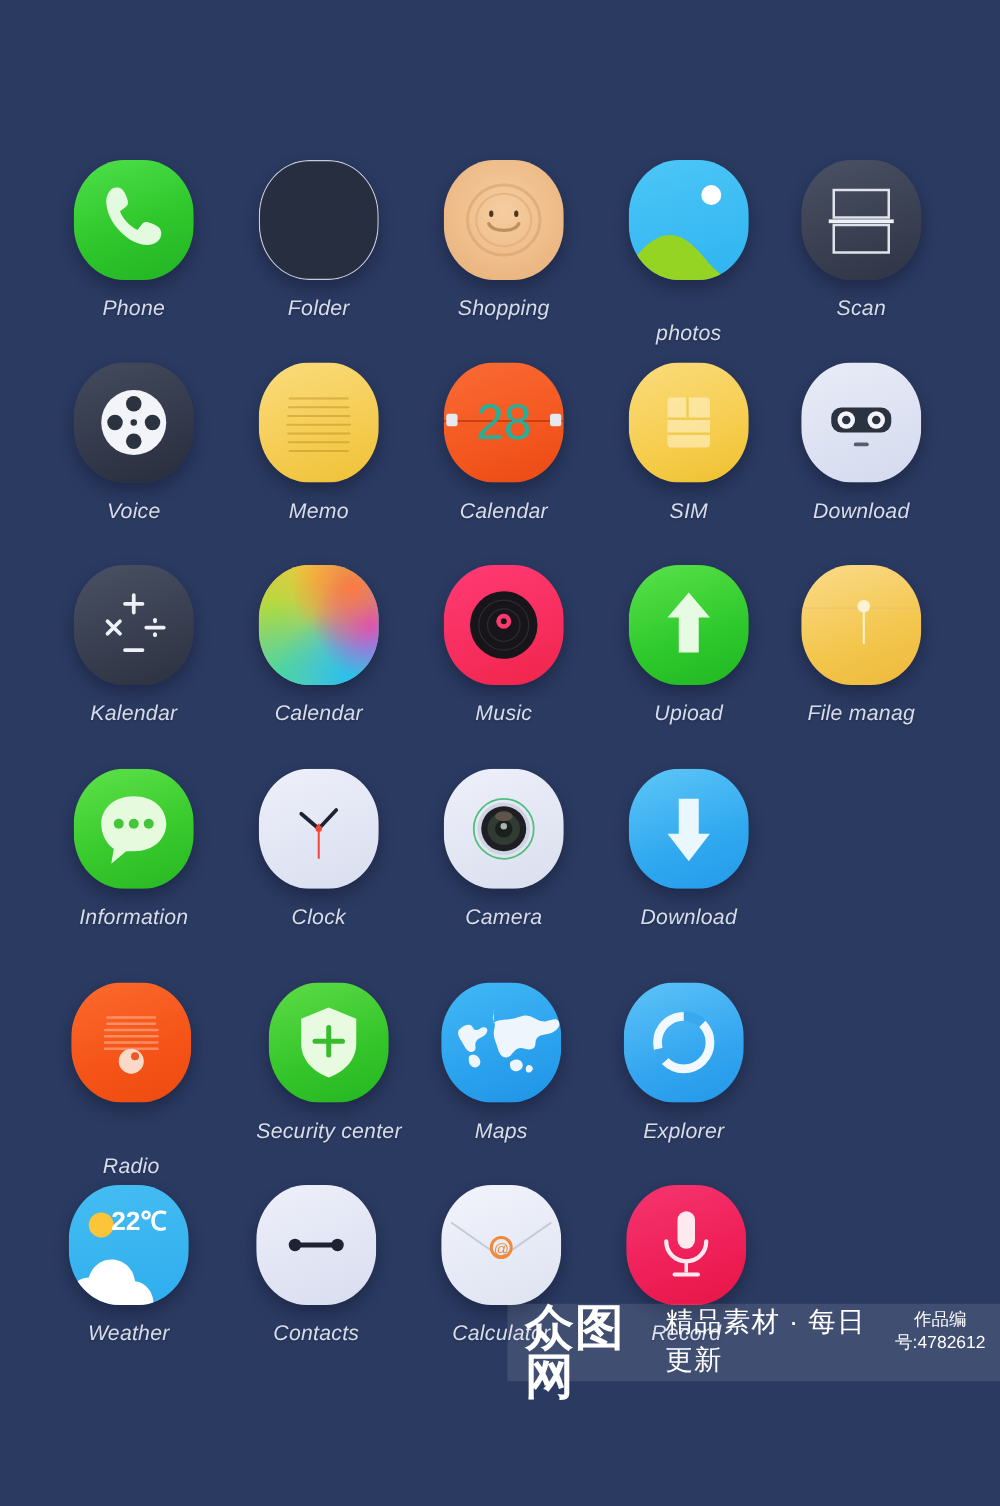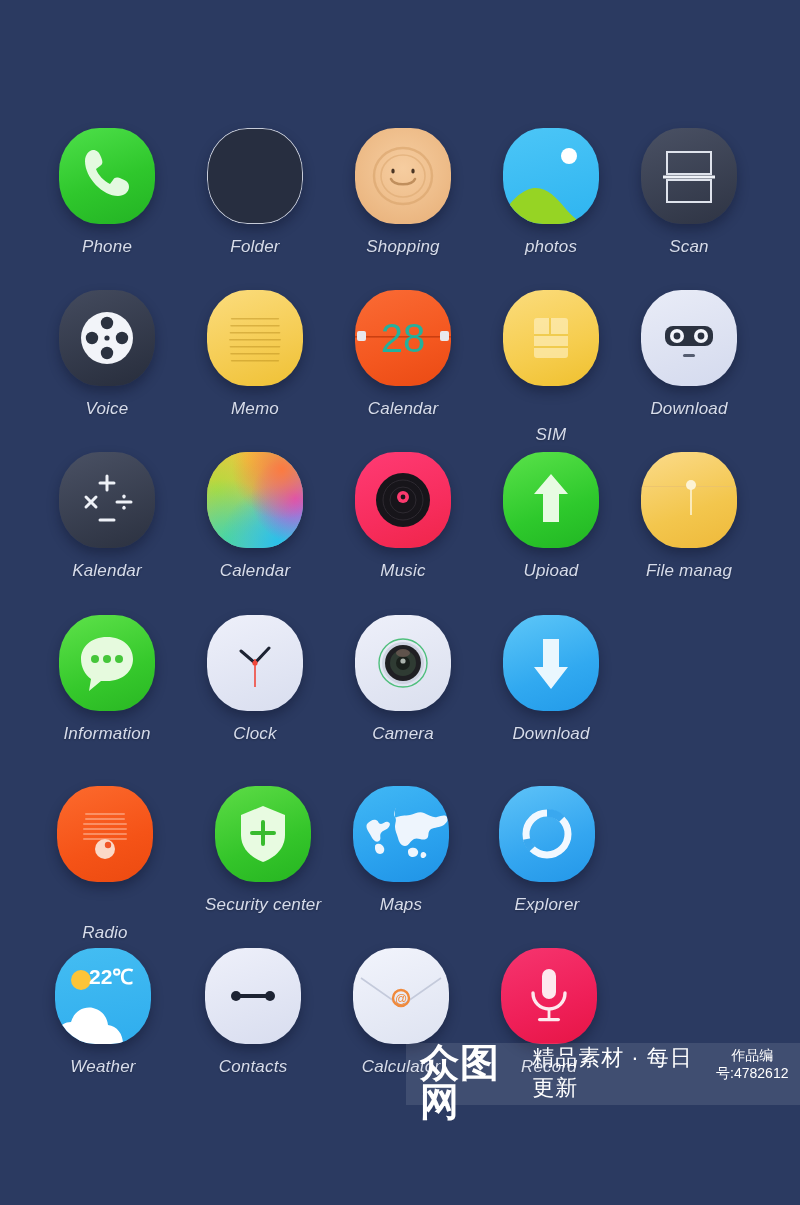--- a/index.html
+++ b/index.html
@@ -109,21 +109,21 @@
       <svg width="96" height="96" viewBox="0 0 96 96" style="position:absolute">
         <ellipse cx="48" cy="48" rx="29" ry="28" fill="none" stroke="#dca871" stroke-width="2.4" opacity=".75"></ellipse>
         <ellipse cx="48" cy="48" rx="22" ry="21" fill="none" stroke="#dca871" stroke-width="1.6" opacity=".6"></ellipse>
         <ellipse cx="38" cy="43" rx="1.7" ry="2.6" fill="#4a3524"></ellipse>
         <ellipse cx="58" cy="43" rx="1.7" ry="2.6" fill="#4a3524"></ellipse>
         <path d="M36 51c3 7 21 7 24 0" fill="none" stroke="#c08f5d" stroke-width="2.6" stroke-linecap="round"></path>
       </svg>
           </div>
           <div class="label">Shopping</div>
         </div>
-        <div class="cell" style="position: absolute; left: 503px;">
+        <div class="cell" style="position: absolute; left: 503px; gap: 20px;">
           <div class="icon">
             <div class="icon-inner bg-photos"></div>
       <svg width="96" height="96" viewBox="0 0 96 96" style="position:absolute">
         <circle cx="66" cy="28" r="8" fill="#fff"></circle>
         <path d="M-4 96c0-2 10-26 28-34 16-7 28 6 38 18 8 10 18 16 18 16z" fill="#96d424"></path>
       </svg>
           </div>
           <div class="label">photos</div>
         </div>
         <div class="cell" style="position: absolute; left: 641px;">
@@ -174,21 +174,21 @@
       <svg width="96" height="96" viewBox="0 0 96 96" style="position:absolute">
         <rect x="0" y="46" width="96" height="1.6" fill="#c0380c" opacity=".8"></rect>
         <rect x="2" y="41" width="9" height="10" rx="2" fill="#e8e9ee"></rect>
         <rect x="85" y="41" width="9" height="10" rx="2" fill="#e8e9ee"></rect>
       </svg>
       <div style="position:absolute;inset:0;display:flex;align-items:center;justify-content:center;
                   font-size:40px;color:#14b8a6;font-family:'Liberation Sans',sans-serif;opacity:.92;">28</div>
           </div>
           <div class="label">Calendar</div>
         </div>
-        <div class="cell" style="position: absolute; left: 503px; gap: 26px;">
+        <div class="cell" style="position: absolute; left: 503px;">
           <div class="icon">
             <div class="icon-inner bg-sim"></div>
       <svg width="96" height="96" viewBox="0 0 96 96" style="position:absolute" opacity=".65">
         <rect x="31" y="28" width="34" height="40" rx="3" fill="#fdf0c2"></rect>
         <rect x="31" y="44" width="34" height="2" fill="#edc94e"></rect>
         <rect x="31" y="56" width="34" height="2" fill="#edc94e"></rect>
         <rect x="46" y="28" width="2" height="16" fill="#edc94e"></rect>
       </svg>
           </div>
           <div class="label">SIM</div>

